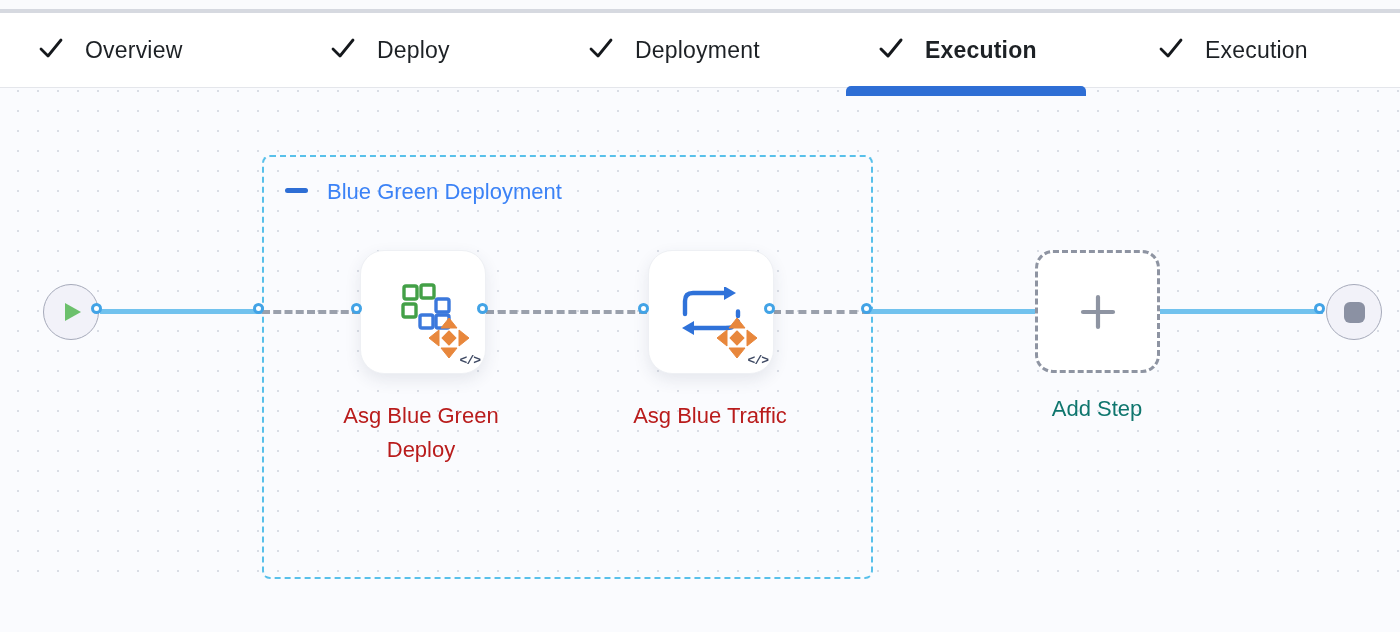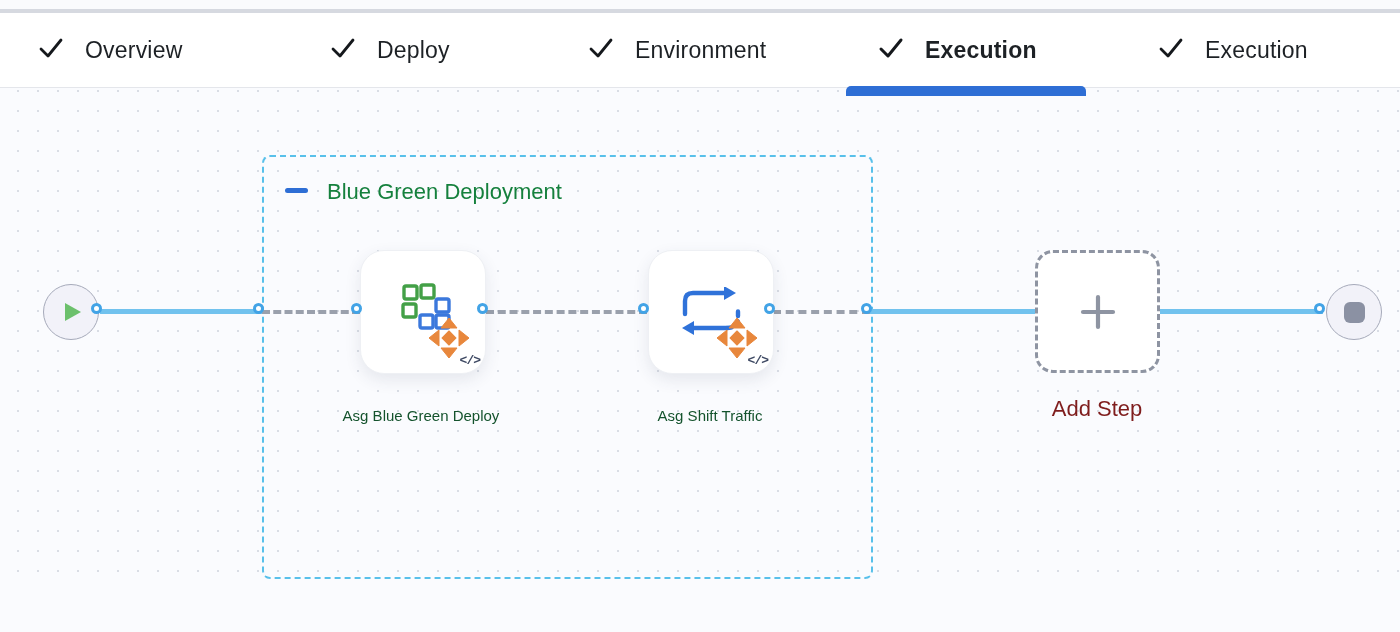--- a/index.html
+++ b/index.html
@@ -25,21 +25,21 @@
   .canvas { position:absolute; left:0; top:89px; width:1400px; height:543px;
             background-color:#fafbfe;
             background-image:radial-gradient(circle, #d9dde5 1.3px, transparent 1.5px);
             background-size:20px 20px; background-position:8px 12px; }
 
   
   .group-box { position:absolute; left:262px; top:155px; width:611px; height:424px;
                border:2px dashed #58c0ea; border-radius:8px; background:transparent; }
   .group-collapse { position:absolute; left:285px; top:188px; width:23px; height:5px;
                     background:#2e6ed5; border-radius:3px; cursor:pointer; }
-  .group-title { position:absolute; left:327px; top:179px; font-size:22px; color:#15803d; }
+  .group-title { position:absolute; left:327px; top:179px; font-size:22px; color:#3b82f6; }
 
   
   .link-solid { position:absolute; top:309px; height:5px; background:#71c2ee; }
   .link-dashed { position:absolute; top:310px; height:0; border-top:4px dashed #9aa0ac; }
 
   
   .port { position:absolute; width:11px; height:11px; background:#ffffff;
           border:3.5px solid #42a3e6; border-radius:50%; top:303px; z-index:6; }
 
   
@@ -56,31 +56,31 @@
                box-shadow:0 6px 16px rgba(45,55,90,.10); }
   .step-card.card1 { left:360px; }
   .step-card.card2 { left:648px; }
   .card-icon { position:absolute; left:34px; top:26px; }
   .card2 .card-icon { left:30px; top:36px; }
   .move-overlay { position:absolute; left:67px; top:66px; }
   .code-badge { position:absolute; right:5px; bottom:5px; font-family:"Liberation Mono", monospace;
                 font-size:13px; font-weight:700; color:#3e4963; letter-spacing:-1px; }
 
   
-  .step-label { position:absolute; top:399px; font-size:15px; line-height:34px;
-                color:#14532d; text-align:center; }
+  .step-label { position:absolute; top:399px; font-size:22px; line-height:34px;
+                color:#b91c1c; text-align:center; }
   .step-label.l1 { left:311px; width:220px; }
   .step-label.l2 { left:600px; width:220px; }
 
   
   .add-step-box { position:absolute; left:1035px; top:250px; width:125px; height:123px;
                   background:#ffffff; border:3.5px dashed #8e94a2; border-radius:18px;
                   display:flex; align-items:center; justify-content:center; cursor:pointer; }
   .add-step-label { position:absolute; left:1022px; top:396px; width:150px; text-align:center;
-                    font-size:22px; color:#7f1d1d; }
+                    font-size:22px; color:#0f766e; }
 </style>
 </head>
 <body>
 
 <div id="app">
 
   <div class="top-strip"></div>
   <div class="top-divider"></div>
 
   <div class="tabbar">
@@ -99,21 +99,21 @@
           </svg>
       </span>
       <span class="label">Deploy</span>
     </div>
     <div class="tab" style="left:588px">
       <span class="check">
         <svg width="26" height="26" viewBox="0 0 26 26">
             <polyline points="3,14 10,21 23,5" fill="none" stroke="#15181c" stroke-width="2.8" stroke-linecap="round" stroke-linejoin="round"></polyline>
           </svg>
       </span>
-      <span class="label">Environment</span>
+      <span class="label">Deployment</span>
     </div>
     <div class="tab active" style="left:878px">
       <span class="check">
         <svg width="26" height="26" viewBox="0 0 26 26">
             <polyline points="3,14 10,21 23,5" fill="none" stroke="#15181c" stroke-width="3" stroke-linecap="round" stroke-linejoin="round"></polyline>
           </svg>
       </span>
       <span class="label">Execution</span>
     </div>
     <div class="tab" style="left:1158px">
@@ -185,21 +185,21 @@
         <path d="M21 41 L13 31 L29 31 Z"></path>
         <path d="M1 21 L11 13 L11 29 Z"></path>
         <path d="M41 21 L31 13 L31 29 Z"></path>
         <rect x="16" y="16" width="10" height="10" transform="rotate(45 21 21)"></rect>
       </g>
     </svg>
     <span class="code-badge">&lt;/&gt;</span>
   </div>
 
   <div class="step-label l1">Asg Blue Green Deploy</div>
-  <div class="step-label l2">Asg Shift Traffic</div>
+  <div class="step-label l2">Asg Blue Traffic</div>
 
   <div class="add-step-box">
     <svg width="36" height="36" viewBox="0 0 36 36">
       <g stroke="#8e94a2" stroke-width="4.2" stroke-linecap="round">
         <line x1="18" y1="3" x2="18" y2="33"></line>
         <line x1="3" y1="18" x2="33" y2="18"></line>
       </g>
     </svg>
   </div>
   <div class="add-step-label">Add Step</div>

